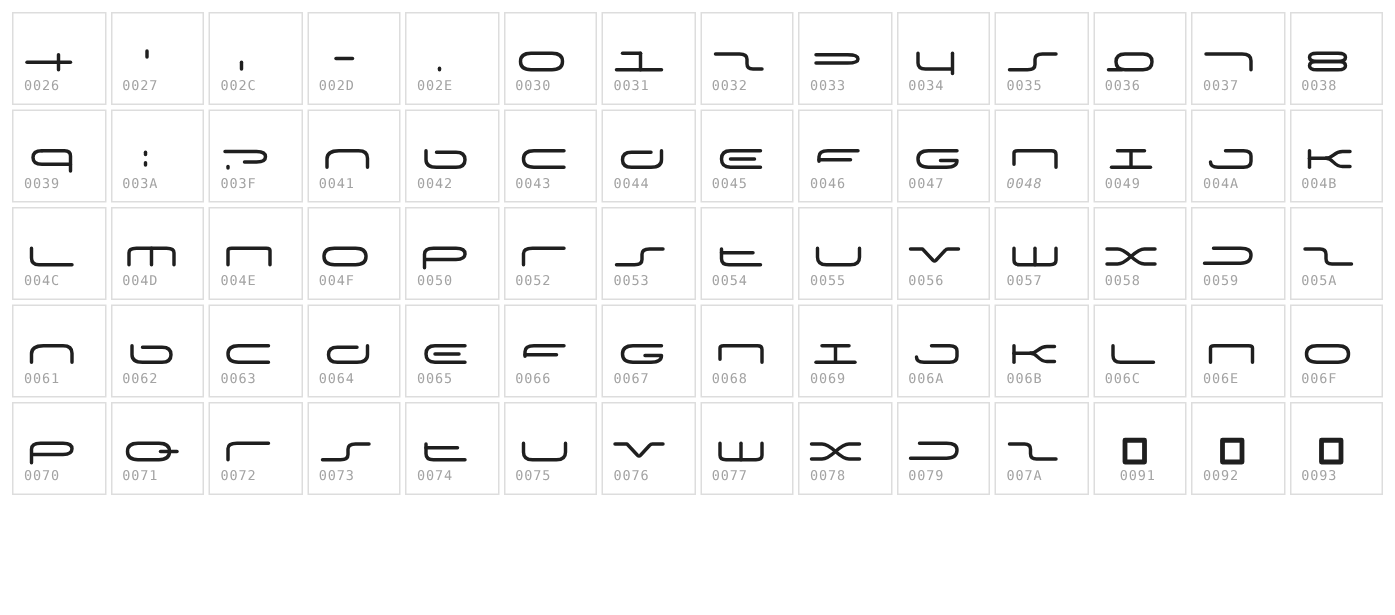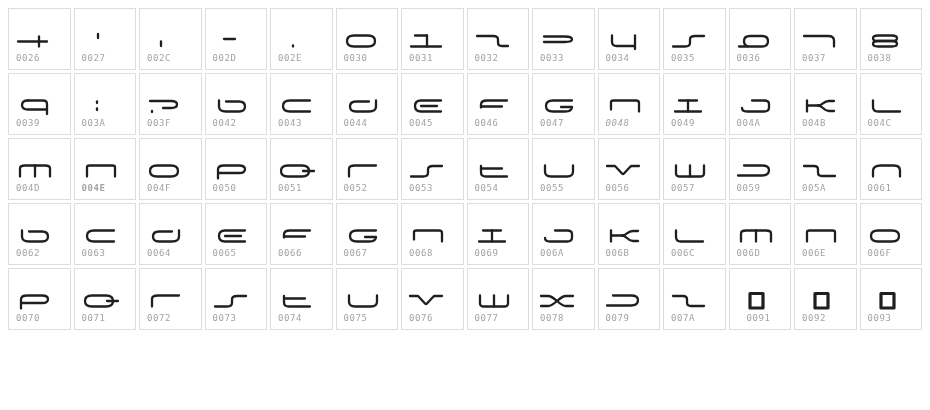--- a/index.html
+++ b/index.html
@@ -135,20 +135,26 @@
   </div>
     <div class="cell" style="border-color: rgb(221, 221, 221);">
       <svg viewBox="0 0 40 30" width="40" height="30">
         <path d="M4,10 H25 Q31,10 31,13.5 Q31,17 25,17 H17" fill="none" stroke="#1f1f1f" stroke-width="2.3" stroke-linecap="round" stroke-linejoin="round"></path>
         <path d="M6,20 V21" fill="none" stroke="#1f1f1f" stroke-width="2.3" stroke-linecap="round" stroke-linejoin="round"></path>
       </svg>
     <div class="label" style="color: rgb(163, 163, 163);">003F</div>
   </div>
     <div class="cell" style="border-color: rgb(221, 221, 221);">
       <svg viewBox="0 0 40 30" width="40" height="30">
+        <path d="M6,20.5 V15 Q6,9.5 14,9.5 H27 Q33,9.5 33,14.5 V20.5" fill="none" stroke="#1f1f1f" stroke-width="2.3" stroke-linecap="round" stroke-linejoin="round"></path>
+      </svg>
+    <div class="label" style="color: rgb(163, 163, 163);">0041</div>
+  </div>
+    <div class="cell" style="border-color: rgb(221, 221, 221);">
+      <svg viewBox="0 0 40 30" width="40" height="30">
         <path d="M7,9.5 V15.5 Q7,20.5 14,20.5 H27 Q33,20.5 33,15.5 Q33,10.5 27,10.5 H14" fill="none" stroke="#1f1f1f" stroke-width="2.3" stroke-linecap="round" stroke-linejoin="round"></path>
       </svg>
     <div class="label" style="color: rgb(163, 163, 163);">0042</div>
   </div>
     <div class="cell" style="border-color: rgb(221, 221, 221);">
       <svg viewBox="0 0 40 30" width="40" height="30">
         <path d="M33,9.5 H13 Q6,9.5 6,15 Q6,20.5 13,20.5 H33" fill="none" stroke="#1f1f1f" stroke-width="2.3" stroke-linecap="round" stroke-linejoin="round"></path>
       </svg>
     <div class="label" style="color: rgb(163, 163, 163);">0043</div>
   </div>
@@ -213,44 +219,37 @@
       </svg>
     <div class="label" style="color: rgb(163, 163, 163);">004C</div>
   </div>
     <div class="cell" style="border-color: rgb(221, 221, 221);">
       <svg viewBox="0 0 40 30" width="40" height="30">
         <path d="M5,20.5 V12.5 Q5,9.5 10,9.5 H30 Q35,9.5 35,12.5 V20.5" fill="none" stroke="#1f1f1f" stroke-width="2.3" stroke-linecap="round" stroke-linejoin="round"></path>
         <path d="M20,9.5 V20.5" fill="none" stroke="#1f1f1f" stroke-width="2.3" stroke-linecap="round" stroke-linejoin="round"></path>
       </svg>
     <div class="label" style="color: rgb(163, 163, 163);">004D</div>
   </div>
-    <div class="cell" style="border-color: rgb(221, 221, 221); font-weight: bold;">
+    <div class="cell" style="border-color: rgb(221, 221, 221);">
       <svg viewBox="0 0 40 30" width="40" height="30">
         <path d="M6,20.5 V11 Q6,9.5 8.5,9.5 H31.5 Q34,9.5 34,11 V20.5" fill="none" stroke="#1f1f1f" stroke-width="2.3" stroke-linecap="round" stroke-linejoin="round"></path>
       </svg>
     <div class="label" style="color: rgb(163, 163, 163);">004E</div>
   </div>
     <div class="cell" style="border-color: rgb(221, 221, 221);">
       <svg viewBox="0 0 40 30" width="40" height="30">
         <path d="M11,9.5 H25 Q32,9.5 32,15 Q32,20.5 25,20.5 H11 Q4,20.5 4,15 Q4,9.5 11,9.5 Z" fill="none" stroke="#1f1f1f" stroke-width="2.3" stroke-linecap="round" stroke-linejoin="round"></path>
       </svg>
     <div class="label" style="color: rgb(163, 163, 163);">004F</div>
   </div>
     <div class="cell" style="border-color: rgb(221, 221, 221);">
       <svg viewBox="0 0 40 30" width="40" height="30">
         <path d="M6,22.5 V13.5 Q6,9.5 12,9.5 H27 Q33,9.5 33,13.2 Q33,17 27,17 H6" fill="none" stroke="#1f1f1f" stroke-width="2.3" stroke-linecap="round" stroke-linejoin="round"></path>
       </svg>
     <div class="label" style="color: rgb(163, 163, 163);">0050</div>
-  </div>
-    <div class="cell" style="border-color: rgb(221, 221, 221);">
-      <svg viewBox="0 0 40 30" width="40" height="30">
-        <path d="M11,9.5 H25 Q32,9.5 32,15 Q32,20.5 25,20.5 H11 Q4,20.5 4,15 Q4,9.5 11,9.5 Z" fill="none" stroke="#1f1f1f" stroke-width="2.3" stroke-linecap="round" stroke-linejoin="round"></path>
-        <path d="M26,15 H37" fill="none" stroke="#1f1f1f" stroke-width="2.3" stroke-linecap="round" stroke-linejoin="round"></path>
-      </svg>
-    <div class="label" style="color: rgb(163, 163, 163);">0051</div>
   </div>
     <div class="cell" style="border-color: rgb(221, 221, 221);">
       <svg viewBox="0 0 40 30" width="40" height="30">
         <path d="M6,20.5 V13 Q6,9.5 12,9.5 H33" fill="none" stroke="#1f1f1f" stroke-width="2.3" stroke-linecap="round" stroke-linejoin="round"></path>
       </svg>
     <div class="label" style="color: rgb(163, 163, 163);">0052</div>
   </div>
     <div class="cell" style="border-color: rgb(221, 221, 221);">
       <svg viewBox="0 0 40 30" width="40" height="30">
         <path d="M3,20.5 H15 Q20,20.5 20,17 V13.5 Q20,10 25,10 H34" fill="none" stroke="#1f1f1f" stroke-width="2.3" stroke-linecap="round" stroke-linejoin="round"></path>
@@ -275,20 +274,27 @@
         <path d="M2,10 H10 L17,17.5 Q18,18.5 19,17.5 L25,11 Q25.8,10 27,10 H34" fill="none" stroke="#1f1f1f" stroke-width="2.3" stroke-linecap="round" stroke-linejoin="round"></path>
       </svg>
     <div class="label" style="color: rgb(163, 163, 163);">0056</div>
   </div>
     <div class="cell" style="border-color: rgb(221, 221, 221);">
       <svg viewBox="0 0 40 30" width="40" height="30">
         <path d="M6,9.5 V17.5 Q6,20.5 10,20.5 H30 Q34,20.5 34,17.5 V9.5" fill="none" stroke="#1f1f1f" stroke-width="2.3" stroke-linecap="round" stroke-linejoin="round"></path>
         <path d="M20,9.5 V20.5" fill="none" stroke="#1f1f1f" stroke-width="2.3" stroke-linecap="round" stroke-linejoin="round"></path>
       </svg>
     <div class="label" style="color: rgb(163, 163, 163);">0057</div>
+  </div>
+    <div class="cell" style="border-color: rgb(221, 221, 221);">
+      <svg viewBox="0 0 40 30" width="40" height="30">
+        <path d="M2,10 H9 C16,10 20,20 27,20 H34" fill="none" stroke="#1f1f1f" stroke-width="2.3" stroke-linecap="round" stroke-linejoin="round"></path>
+        <path d="M2,20 H9 C16,20 20,10 27,10 H34" fill="none" stroke="#1f1f1f" stroke-width="2.3" stroke-linecap="round" stroke-linejoin="round"></path>
+      </svg>
+    <div class="label" style="color: rgb(163, 163, 163);">0058</div>
   </div>
     <div class="cell" style="border-color: rgb(221, 221, 221);">
       <svg viewBox="0 0 40 30" width="40" height="30">
         <path d="M8,9.5 H26 Q33,9.5 33,14 Q33,19.5 26,19.5 H2" fill="none" stroke="#1f1f1f" stroke-width="2.3" stroke-linecap="round" stroke-linejoin="round"></path>
       </svg>
     <div class="label" style="color: rgb(163, 163, 163);">0059</div>
   </div>
     <div class="cell" style="border-color: rgb(221, 221, 221);">
       <svg viewBox="0 0 40 30" width="40" height="30">
         <path d="M3,10 H13 Q17,10 17,13.5 V16.5 Q17,20 21,20 H34" fill="none" stroke="#1f1f1f" stroke-width="2.3" stroke-linecap="round" stroke-linejoin="round"></path>
@@ -369,27 +375,20 @@
     <div class="label" style="color: rgb(163, 163, 163);">006B</div>
   </div>
     <div class="cell" style="border-color: rgb(221, 221, 221);">
       <svg viewBox="0 0 40 30" width="40" height="30">
         <path d="M6,9.5 V16 Q6,20.5 11,20.5 H33" fill="none" stroke="#1f1f1f" stroke-width="2.3" stroke-linecap="round" stroke-linejoin="round"></path>
       </svg>
     <div class="label" style="color: rgb(163, 163, 163);">006C</div>
   </div>
     <div class="cell" style="border-color: rgb(221, 221, 221);">
       <svg viewBox="0 0 40 30" width="40" height="30">
-        <path d="M5,20.5 V12.5 Q5,9.5 10,9.5 H30 Q35,9.5 35,12.5 V20.5" fill="none" stroke="#1f1f1f" stroke-width="2.3" stroke-linecap="round" stroke-linejoin="round"></path>
-        <path d="M20,9.5 V20.5" fill="none" stroke="#1f1f1f" stroke-width="2.3" stroke-linecap="round" stroke-linejoin="round"></path>
-      </svg>
-    <div class="label" style="color: rgb(163, 163, 163);">006D</div>
-  </div>
-    <div class="cell" style="border-color: rgb(221, 221, 221);">
-      <svg viewBox="0 0 40 30" width="40" height="30">
         <path d="M6,20.5 V11 Q6,9.5 8.5,9.5 H31.5 Q34,9.5 34,11 V20.5" fill="none" stroke="#1f1f1f" stroke-width="2.3" stroke-linecap="round" stroke-linejoin="round"></path>
       </svg>
     <div class="label" style="color: rgb(163, 163, 163);">006E</div>
   </div>
     <div class="cell" style="border-color: rgb(221, 221, 221);">
       <svg viewBox="0 0 40 30" width="40" height="30">
         <path d="M11,9.5 H25 Q32,9.5 32,15 Q32,20.5 25,20.5 H11 Q4,20.5 4,15 Q4,9.5 11,9.5 Z" fill="none" stroke="#1f1f1f" stroke-width="2.3" stroke-linecap="round" stroke-linejoin="round"></path>
       </svg>
     <div class="label" style="color: rgb(163, 163, 163);">006F</div>
   </div>

